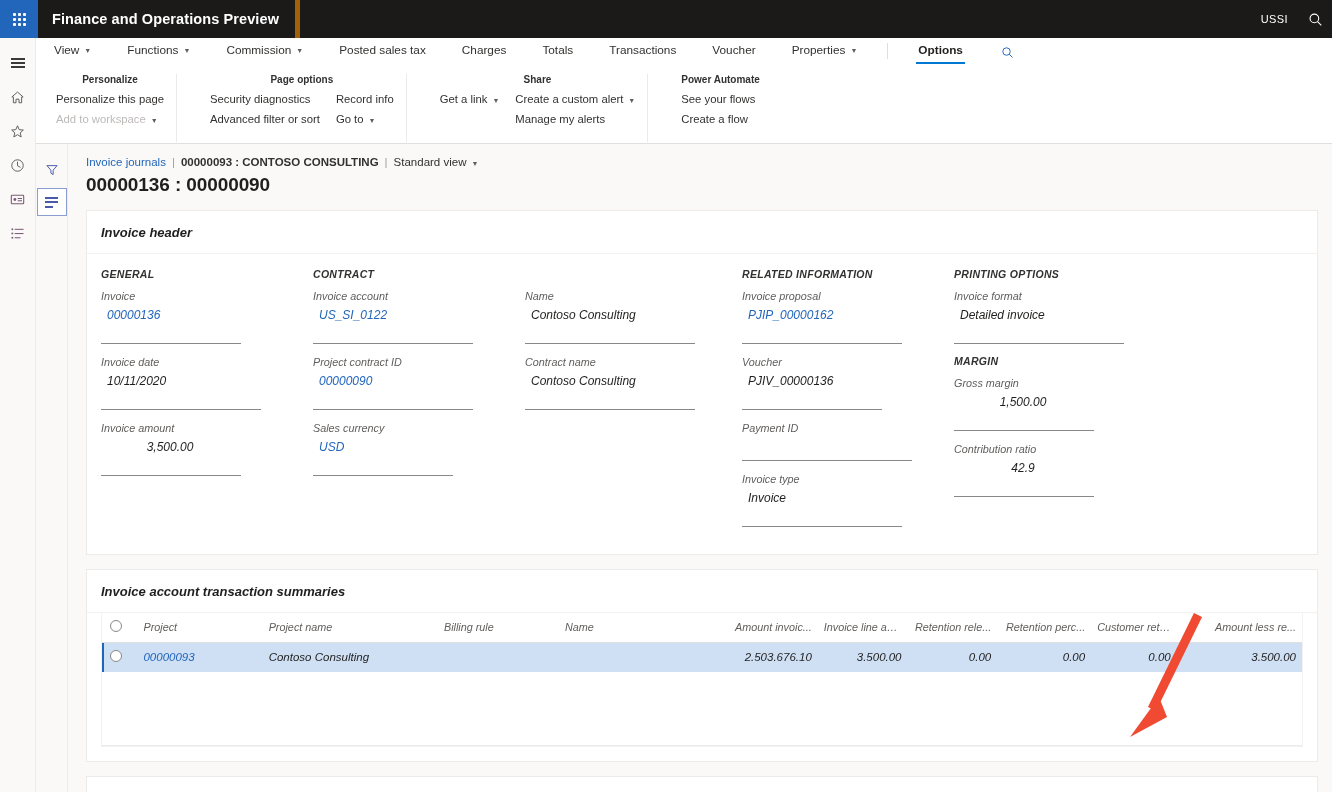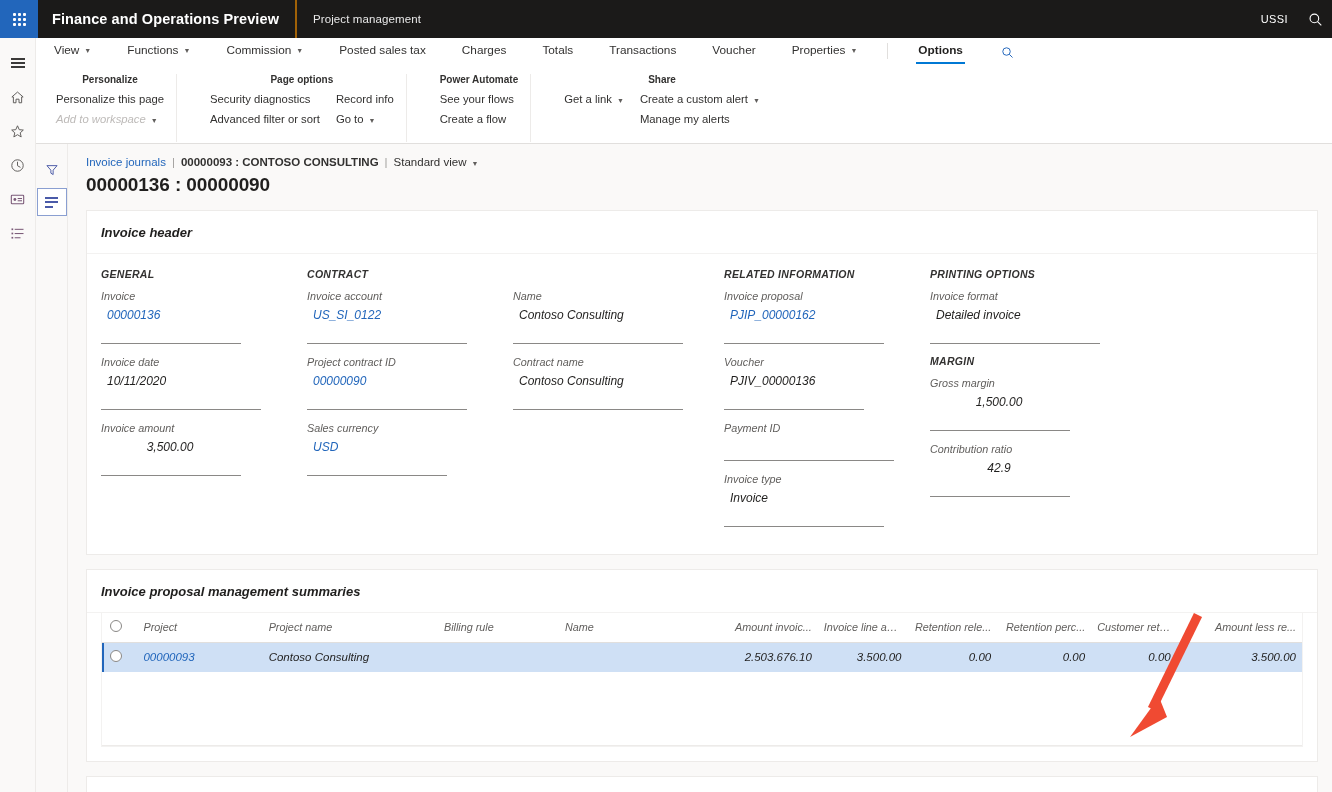--- a/index.html
+++ b/index.html
@@ -22,21 +22,21 @@
     flex: 0 0 38px; cursor: pointer;
   }
   .waffle-grid {
     display: grid; grid-template-columns: repeat(3, 3px);
     grid-template-rows: repeat(3, 3px); gap: 2px;
   }
   .waffle-grid i { width: 3px; height: 3px; background: #fff; border-radius: 1px; display: block; }
   .app-title {
     color: #ffffff; font-size: 14.5px; font-weight: bold;
     display: flex; align-items: center; padding: 0 16px 0 14px;
-    border-right: 2px solid #a16207; letter-spacing: 0.1px;
+    border-right: 5px solid #a16207; letter-spacing: 0.1px;
   }
   .module-title {
     color: #e8e8e8; font-size: 11.5px; display: flex; align-items: center;
     padding: 0 16px; letter-spacing: 0.1px;
   }
   .topbar-spacer { flex: 1 1 auto; }
   .company-id {
     color: #ffffff; font-size: 11px; display: flex; align-items: center;
     padding: 0 10px; letter-spacing: 0.4px;
   }
@@ -97,21 +97,21 @@
   .rgroup-title {
     font-size: 10px; font-weight: bold; color: #323130; text-align: center;
     margin-bottom: 7px; white-space: nowrap;
   }
   .rgroup-cols { display: flex; gap: 16px; }
   .rcol { display: flex; flex-direction: column; gap: 5px; }
   .ritem {
     font-size: 11.3px; color: #323130; white-space: nowrap; cursor: pointer;
     display: flex; align-items: center; gap: 5px; line-height: 15px;
   }
-  .ritem.disabled { color: #bdbab8; cursor: default; font-style: italic; }
+  .ritem.disabled { color: #bdbab8; cursor: default; }
 
   
   .content {
     position: absolute; top: 144px; left: 36px; width: 1296px; height: 648px;
     background: #faf9f8; display: flex;
   }
   .viewpane {
     width: 32px; flex: 0 0 32px; display: flex; flex-direction: column;
     align-items: center; padding-top: 12px; background: #faf9f8;
     border-right: 1px solid #edebe9;
@@ -153,21 +153,21 @@
     font-style: italic;
   }
   .card-header {
     font-size: 13px; font-weight: bold; color: #201f1e;
     padding: 14px 0 13px 14px; border-bottom: 1px solid #f3f2f1;
     cursor: pointer;
   }
 
   
   .formgrid {
-    display: flex; padding: 14px 0 16px 14px; gap: 6px;
+    display: flex; padding: 14px 0 16px 14px; gap: 12px;
   }
   .fcol { display: flex; flex-direction: column; width: 200px; padding-right: 4px; }
   .fcol.wide { width: 205px; }
   .fgroup-title {
     font-size: 10.5px; font-weight: bold; color: #323130;
     letter-spacing: 0.3px; margin-bottom: 9px; text-transform: uppercase;
   }
   .field { margin-bottom: 11px; }
   .field-label {
     font-size: 10.8px; color: #605e5c; margin-bottom: 2px; line-height: 14px;
@@ -239,21 +239,20 @@
         <i></i>
         <i></i>
         <i></i>
         <i></i>
         <i></i>
         <i></i>
         <i></i>
       </div>
   </div>
   <div class="app-title">Finance and Operations Preview</div>
-  <div class="module-title">Project management</div>
   <div class="topbar-spacer"></div>
   <div class="company-id">USSI</div>
   <div class="top-search">
     <svg width="15" height="15" viewBox="0 0 16 16">
         <circle cx="6.8" cy="6.8" r="4.6" fill="none" stroke="#ffffff" stroke-width="1.2"></circle>
         <line x1="10.2" y1="10.2" x2="14.2" y2="14.2" stroke="#ffffff" stroke-width="1.2"></line>
       </svg>
   </div>
 </div>
 
@@ -376,48 +375,48 @@
               <span>Record info</span>
             </div>
             <div class="ritem">
               <span>Go to</span>
               <span class="chev">▼</span>
             </div>
           </div>
         </div>
       </div>
       <div class="rgroup">
+        <div class="rgroup-title">Share</div>
+        <div class="rgroup-cols">
+          <div class="rcol">
+            <div class="ritem">
+              <span>Get a link</span>
+              <span class="chev">▼</span>
+            </div>
+          </div>
+          <div class="rcol">
+            <div class="ritem">
+              <span>Create a custom alert</span>
+              <span class="chev">▼</span>
+            </div>
+            <div class="ritem">
+              <span>Manage my alerts</span>
+            </div>
+          </div>
+        </div>
+      </div>
+      <div class="rgroup">
         <div class="rgroup-title">Power Automate</div>
         <div class="rgroup-cols">
           <div class="rcol">
             <div class="ritem">
               <span>See your flows</span>
             </div>
             <div class="ritem">
               <span>Create a flow</span>
-            </div>
-          </div>
-        </div>
-      </div>
-      <div class="rgroup">
-        <div class="rgroup-title">Share</div>
-        <div class="rgroup-cols">
-          <div class="rcol">
-            <div class="ritem">
-              <span>Get a link</span>
-              <span class="chev">▼</span>
-            </div>
-          </div>
-          <div class="rcol">
-            <div class="ritem">
-              <span>Create a custom alert</span>
-              <span class="chev">▼</span>
-            </div>
-            <div class="ritem">
-              <span>Manage my alerts</span>
             </div>
           </div>
         </div>
       </div>
     </div>
 </div>
 
 <div class="content">
 
   <div class="viewpane">
@@ -533,21 +532,21 @@
           <div class="field">
             <div class="field-label">Contribution ratio</div>
             <div class="field-value num">42.9</div>
           </div>
         </div>
 
       </div>
     </div>
 
     <div class="card">
-      <div class="card-header">Invoice proposal management summaries</div>
+      <div class="card-header">Invoice account transaction summaries</div>
       <div class="gridwrap">
         <div class="grid-box">
           <table class="grid">
             <colgroup>
               <col style="width:34px">
                 <col style="width:120px">
                 <col style="width:168px">
                 <col style="width:116px">
               <col style="width:156px">
                 <col style="width:92px">

